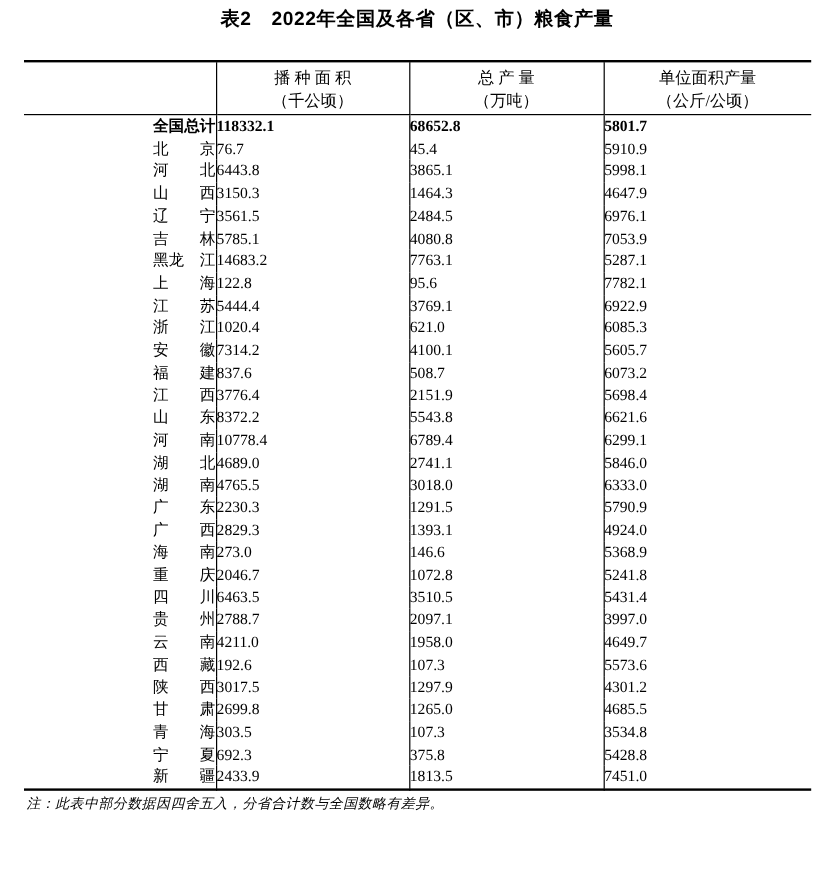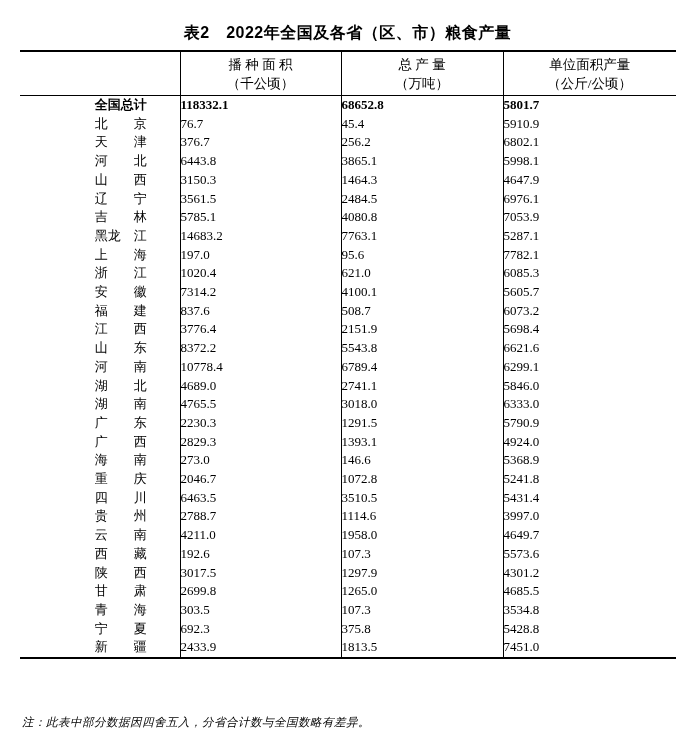--- a/index.html
+++ b/index.html
@@ -12,21 +12,21 @@
     color: #000000;
   }
   .page {
     position: relative;
     width: 695px;
     height: 729px;
     overflow: hidden;
   }
   .title {
     margin: 0;
-    padding-top: 23px;
+    padding-top: 6px;
     text-align: center;
     font-size: 16px;
     font-weight: bold;
     letter-spacing: 0.5px;
     font-family: "Liberation Sans", "DejaVu Sans", sans-serif;
   }
   table.grain {
     position: absolute;
     left: 20px;
     top: 50px;
@@ -53,29 +53,29 @@
   }
   th.sep, td.sep { border-left: 1.2px solid #000; }
   tbody td {
     height: 18.7px;
     padding: 0;
     font-size: 13px;
     line-height: 18.7px;
     vertical-align: middle;
     white-space: nowrap;
   }
-  tbody td.c0 { text-align: center; padding-left: 42px; }
+  tbody td.c0 { text-align: right; padding-left: 42px; }
   tbody td.c1 { padding-right: 8px; }
   tbody td.c2 { text-align: left; padding-right: 8px; }
   tbody td.c3 { text-align: left; padding-right: 15px; }
   tr.bold td { font-weight: bold; }
   .footnote {
     position: absolute;
     left: 22px;
-    top: 715px;
+    top: 662px;
     font-size: 11.5px;
     font-style: italic;
     letter-spacing: 0.5px;
   }
 </style>
 </head>
 <body>
 
 <div class="page">
 
@@ -112,26 +112,20 @@
           <td class="c2 sep">68652.8</td>
           <td class="c3 sep">5801.7</td>
         </tr>
         <tr>
           <td class="c0">北　　京</td>
           <td class="c1 sep">76.7</td>
           <td class="c2 sep">45.4</td>
           <td class="c3 sep">5910.9</td>
         </tr>
         <tr>
-          <td class="c0">天　　津</td>
-          <td class="c1 sep">376.7</td>
-          <td class="c2 sep">256.2</td>
-          <td class="c3 sep">6802.1</td>
-        </tr>
-        <tr>
           <td class="c0">河　　北</td>
           <td class="c1 sep">6443.8</td>
           <td class="c2 sep">3865.1</td>
           <td class="c3 sep">5998.1</td>
         </tr>
         <tr>
           <td class="c0">山　　西</td>
           <td class="c1 sep">3150.3</td>
           <td class="c2 sep">1464.3</td>
           <td class="c3 sep">4647.9</td>
@@ -149,23 +143,29 @@
           <td class="c3 sep">7053.9</td>
         </tr>
         <tr>
           <td class="c0">黑龙　江</td>
           <td class="c1 sep">14683.2</td>
           <td class="c2 sep">7763.1</td>
           <td class="c3 sep">5287.1</td>
         </tr>
         <tr>
           <td class="c0">上　　海</td>
-          <td class="c1 sep">197.0</td>
+          <td class="c1 sep">122.8</td>
           <td class="c2 sep">95.6</td>
           <td class="c3 sep">7782.1</td>
+        </tr>
+        <tr>
+          <td class="c0">江　　苏</td>
+          <td class="c1 sep">5444.4</td>
+          <td class="c2 sep">3769.1</td>
+          <td class="c3 sep">6922.9</td>
         </tr>
         <tr>
           <td class="c0">浙　　江</td>
           <td class="c1 sep">1020.4</td>
           <td class="c2 sep">621.0</td>
           <td class="c3 sep">6085.3</td>
         </tr>
         <tr>
           <td class="c0">安　　徽</td>
           <td class="c1 sep">7314.2</td>
@@ -234,21 +234,21 @@
         </tr>
         <tr>
           <td class="c0">四　　川</td>
           <td class="c1 sep">6463.5</td>
           <td class="c2 sep">3510.5</td>
           <td class="c3 sep">5431.4</td>
         </tr>
         <tr>
           <td class="c0">贵　　州</td>
           <td class="c1 sep">2788.7</td>
-          <td class="c2 sep">1114.6</td>
+          <td class="c2 sep">2097.1</td>
           <td class="c3 sep">3997.0</td>
         </tr>
         <tr>
           <td class="c0">云　　南</td>
           <td class="c1 sep">4211.0</td>
           <td class="c2 sep">1958.0</td>
           <td class="c3 sep">4649.7</td>
         </tr>
         <tr>
           <td class="c0">西　　藏</td>

